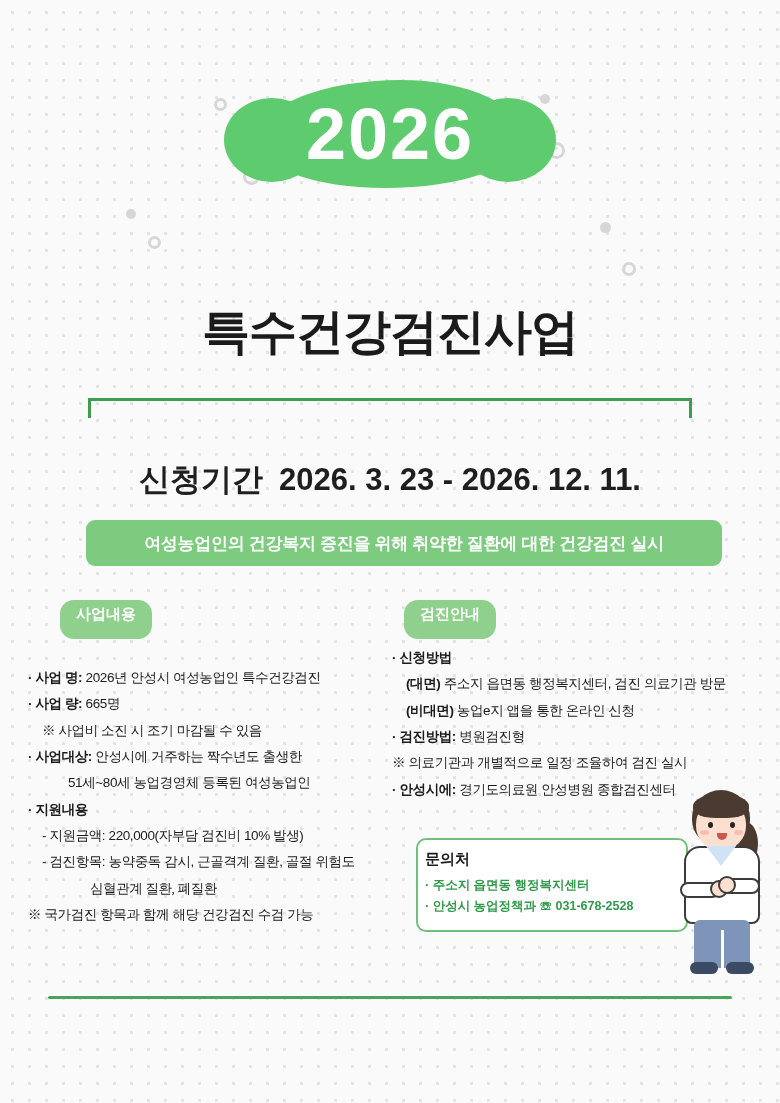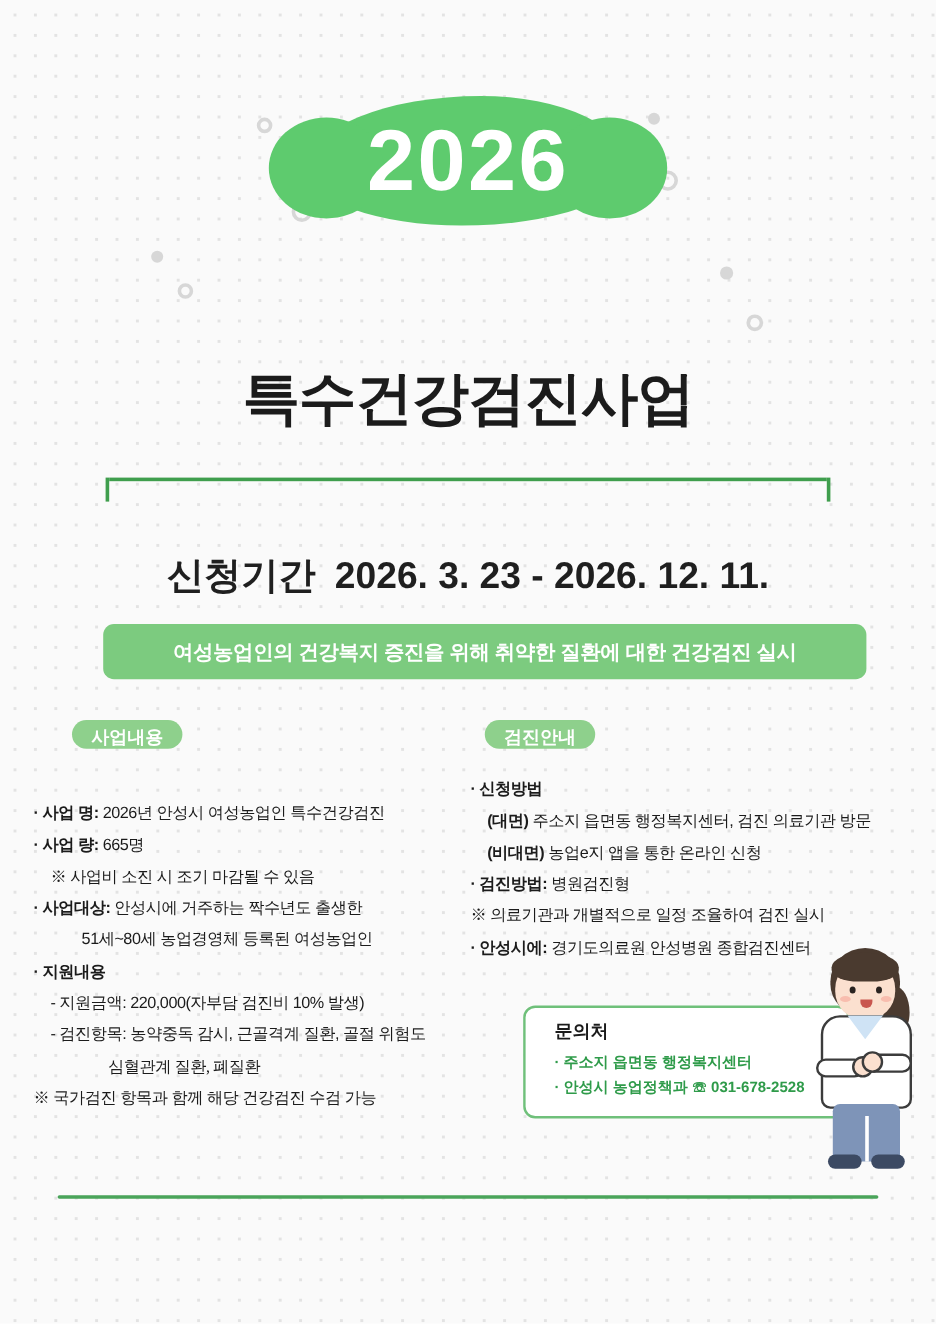--- a/index.html
+++ b/index.html
@@ -125,21 +125,21 @@
     margin-left: 28px;
   }
 
   
   .pill {
     position: absolute;
     background: #8ed08c;
     color: #ffffff;
     font-size: 15px;
     font-weight: 700;
-    padding: 5px 16px 0;
+    padding: 5px 16px 15px;
     border-radius: 14px;
   }
   .pill.left  { left: 60px; top: 600px; }
   .pill.right { left: 404px; top: 600px; }
 
   
   .col {
     position: absolute;
     font-size: 13.5px;
     color: #1b1b1b;
@@ -150,28 +150,28 @@
   .col.right { left: 392px; top: 645px; width: 370px; }
   .col .row { white-space: nowrap; }
   .col .ind1 { padding-left: 14px; }
   .col .ind2 { padding-left: 40px; }
   .col .ind3 { padding-left: 62px; font-family: Liberation Serif, serif; }
   .b { font-weight: 700; }
 
   
   .contact {
     position: absolute;
-    left: 436px;
+    left: 416px;
     top: 838px;
     width: 272px;
     height: 94px;
     background: #ffffff;
     border: 2px solid #6fc07a;
     border-radius: 10px;
-    padding: 10px 24px;
+    padding: 10px 7px;
   }
   .contact .ttl {
     font-size: 15px;
     font-weight: 700;
     color: #1b1b1b;
     margin-bottom: 6px;
   }
   .contact .line {
     font-size: 12.5px;
     font-weight: 700;

